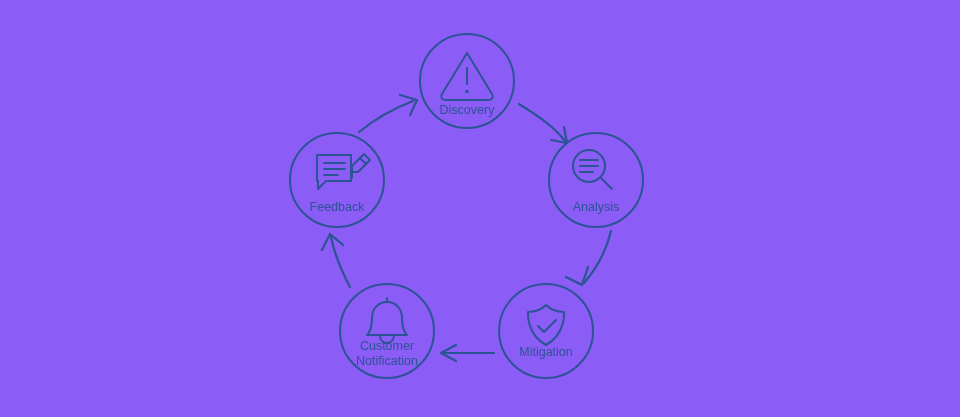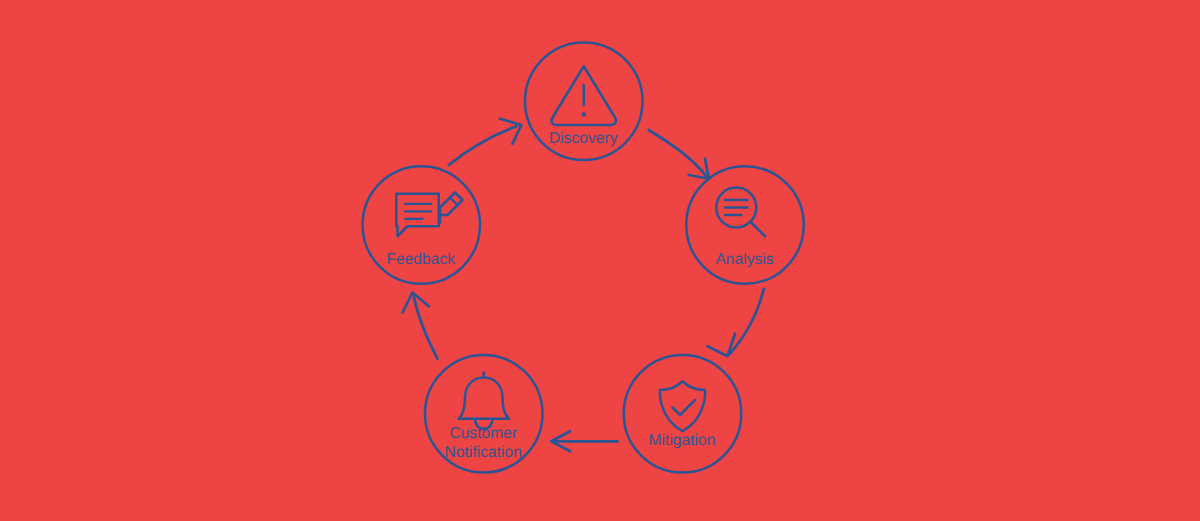--- a/index.html
+++ b/index.html
@@ -10,21 +10,21 @@
   body {
     width: 960px;
     height: 417px;
     overflow: hidden;
     font-family: "Liberation Sans", sans-serif;
   }
   #diagram-root {
     position: relative;
     width: 960px;
     height: 417px;
-    background: #ef4444;
+    background: #8b5cf6;
   }
   svg.cycle-canvas {
     display: block;
     width: 960px;
     height: 417px;
   }
   .node-circle {
     fill: none;
     stroke: #2a5494;
     stroke-width: 2;

